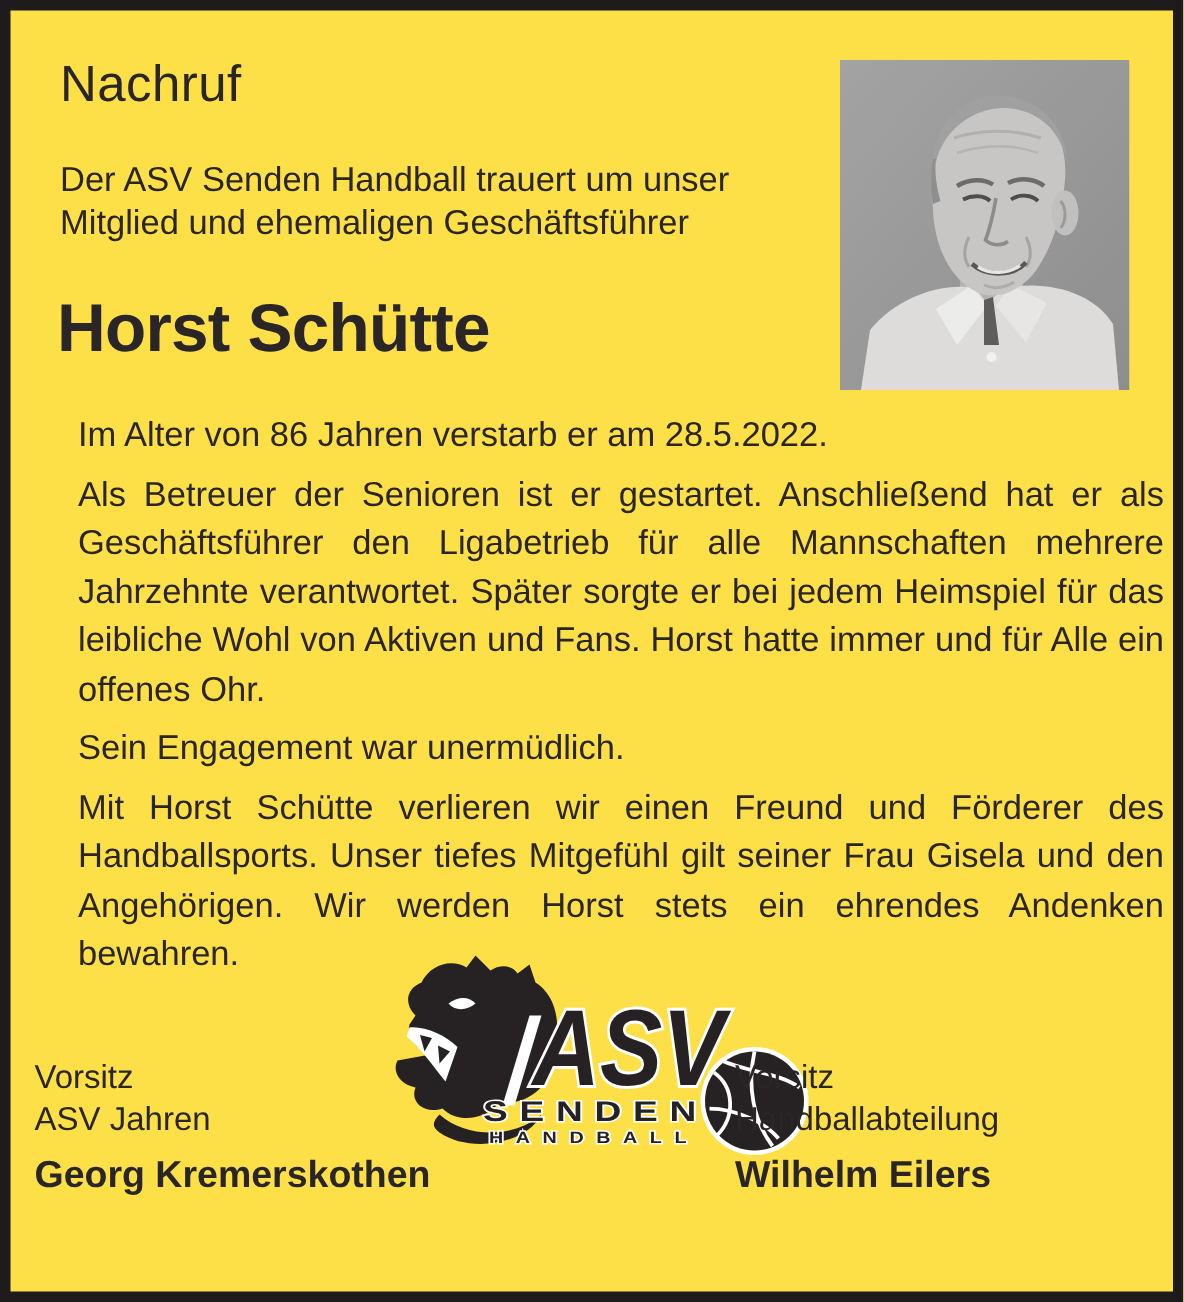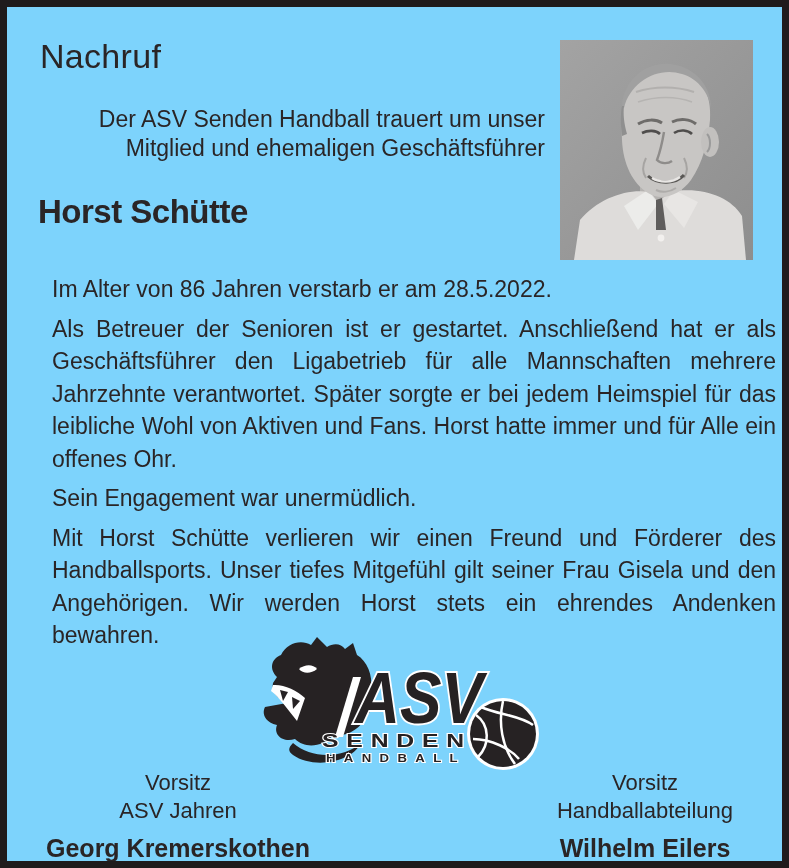--- a/index.html
+++ b/index.html
@@ -1,55 +1,55 @@
 <!DOCTYPE html>
 <html lang="de"><head>
 <meta charset="utf-8">
 <style>
   html,body{margin:0;padding:0;background:#ffffff;}
   .page{
     position:relative;
     width:789px;height:868px;
     box-sizing:border-box;
     border:7px solid #1f1b1c;
-    background:#7dd3fc;
+    background:#fde047;
     font-family:"Liberation Sans",sans-serif;
     color:#2a2526;
     overflow:hidden;
   }
   .heading{
     position:absolute;left:33px;top:30px;
     font-size:34px;font-weight:400;letter-spacing:.3px;
   }
   .photo{
     position:absolute;left:553px;top:33px;
     width:193px;height:220px;display:block;
   }
   .intro{
     position:absolute;left:33px;top:98px;width:505px;
-    font-size:23px;line-height:29px;font-weight:500;text-align:right;
+    font-size:23px;line-height:29px;font-weight:500;
   }
   .deceased-name{
     position:absolute;left:31px;top:186px;
-    font-size:33px;font-weight:700;letter-spacing:-.5px;
+    font-size:45px;font-weight:700;letter-spacing:-.5px;
   }
   .body-text{
     position:absolute;left:29px;top:266px;width:724px;margin-left:16px;
   }
   .body-text p{
     margin:0 0 7px 0;
     font-size:23px;line-height:32.5px;
     text-align:justify;font-weight:500;
   }
   .logo{
     position:absolute;left:240px;top:628px;
     width:300px;height:140px;display:block;
   }
   .sig{
-    position:absolute;top:762px;width:310px;text-align:center;
+    position:absolute;top:697px;width:310px;
   }
   .sig-left{left:16px;}
   .sig-right{left:483px;}
   .sig .role,.sig .org{font-size:22px;line-height:28px;font-weight:500;}
   .sig .name{font-size:25px;font-weight:700;margin-top:9px;}
   .logo-acronym{
     font-family:"Liberation Sans",sans-serif;
     font-weight:900;font-style:italic;
     paint-order:stroke;stroke:#ffffff;stroke-width:4px;
   }

